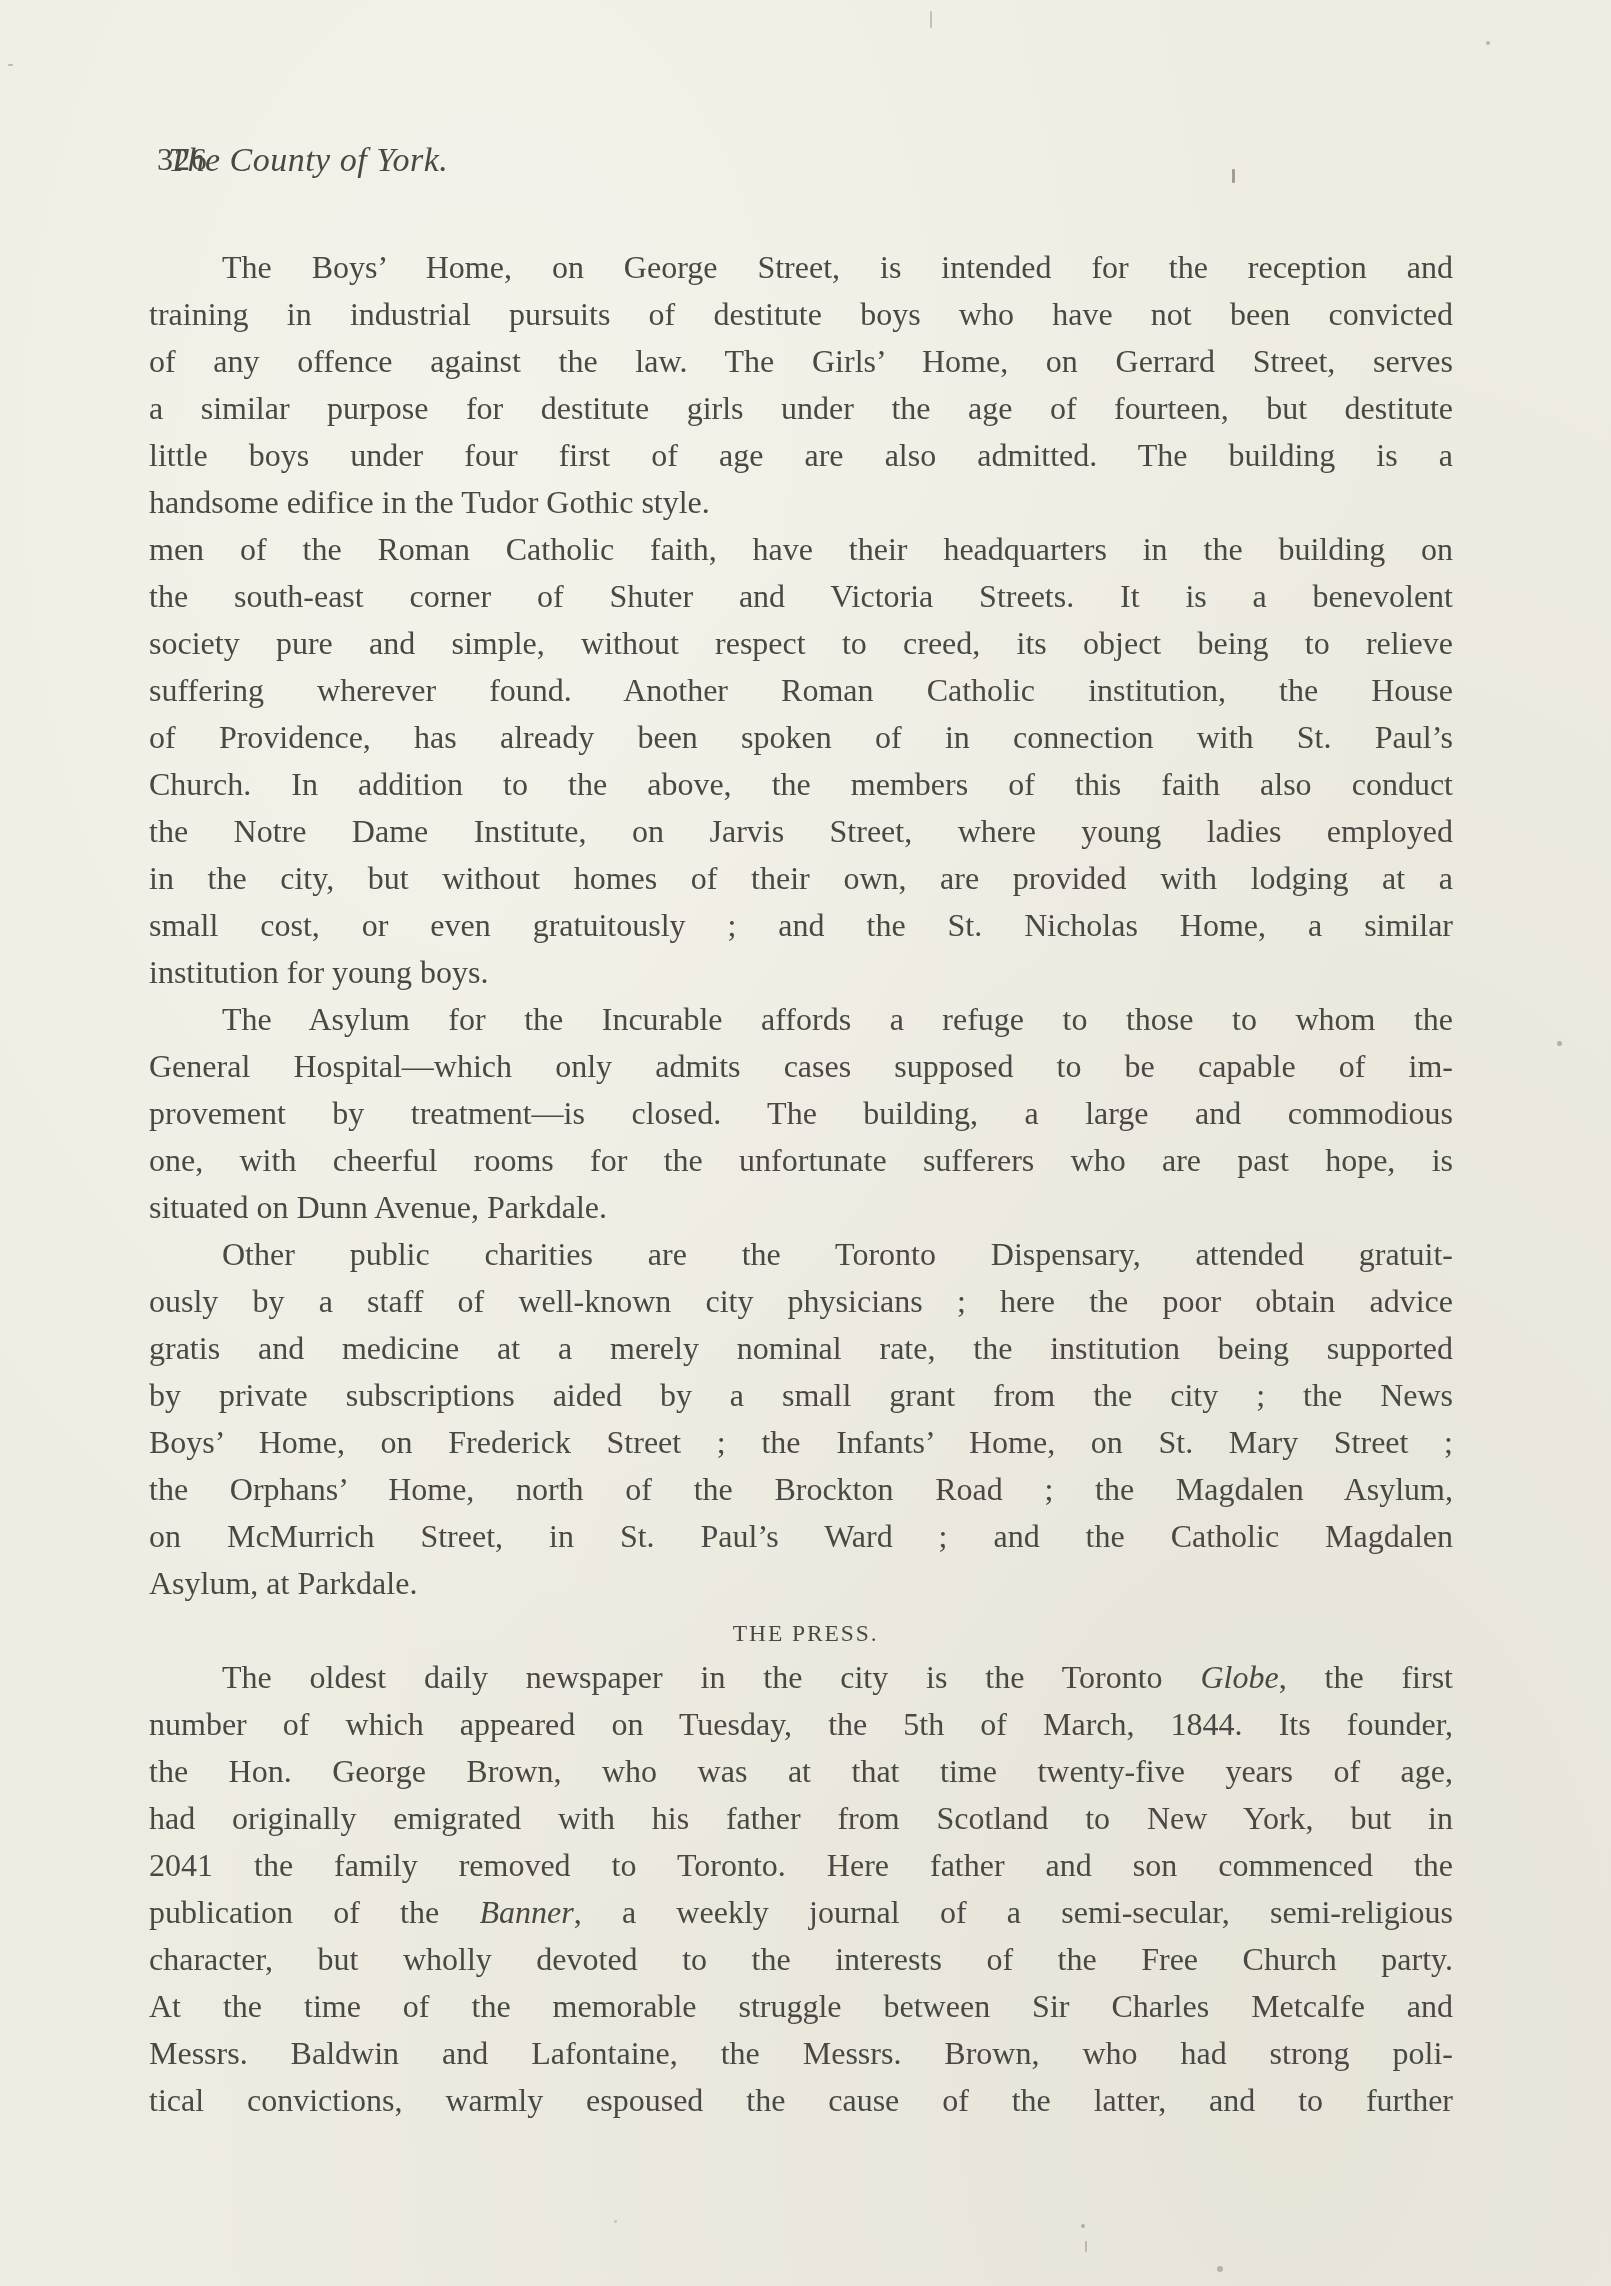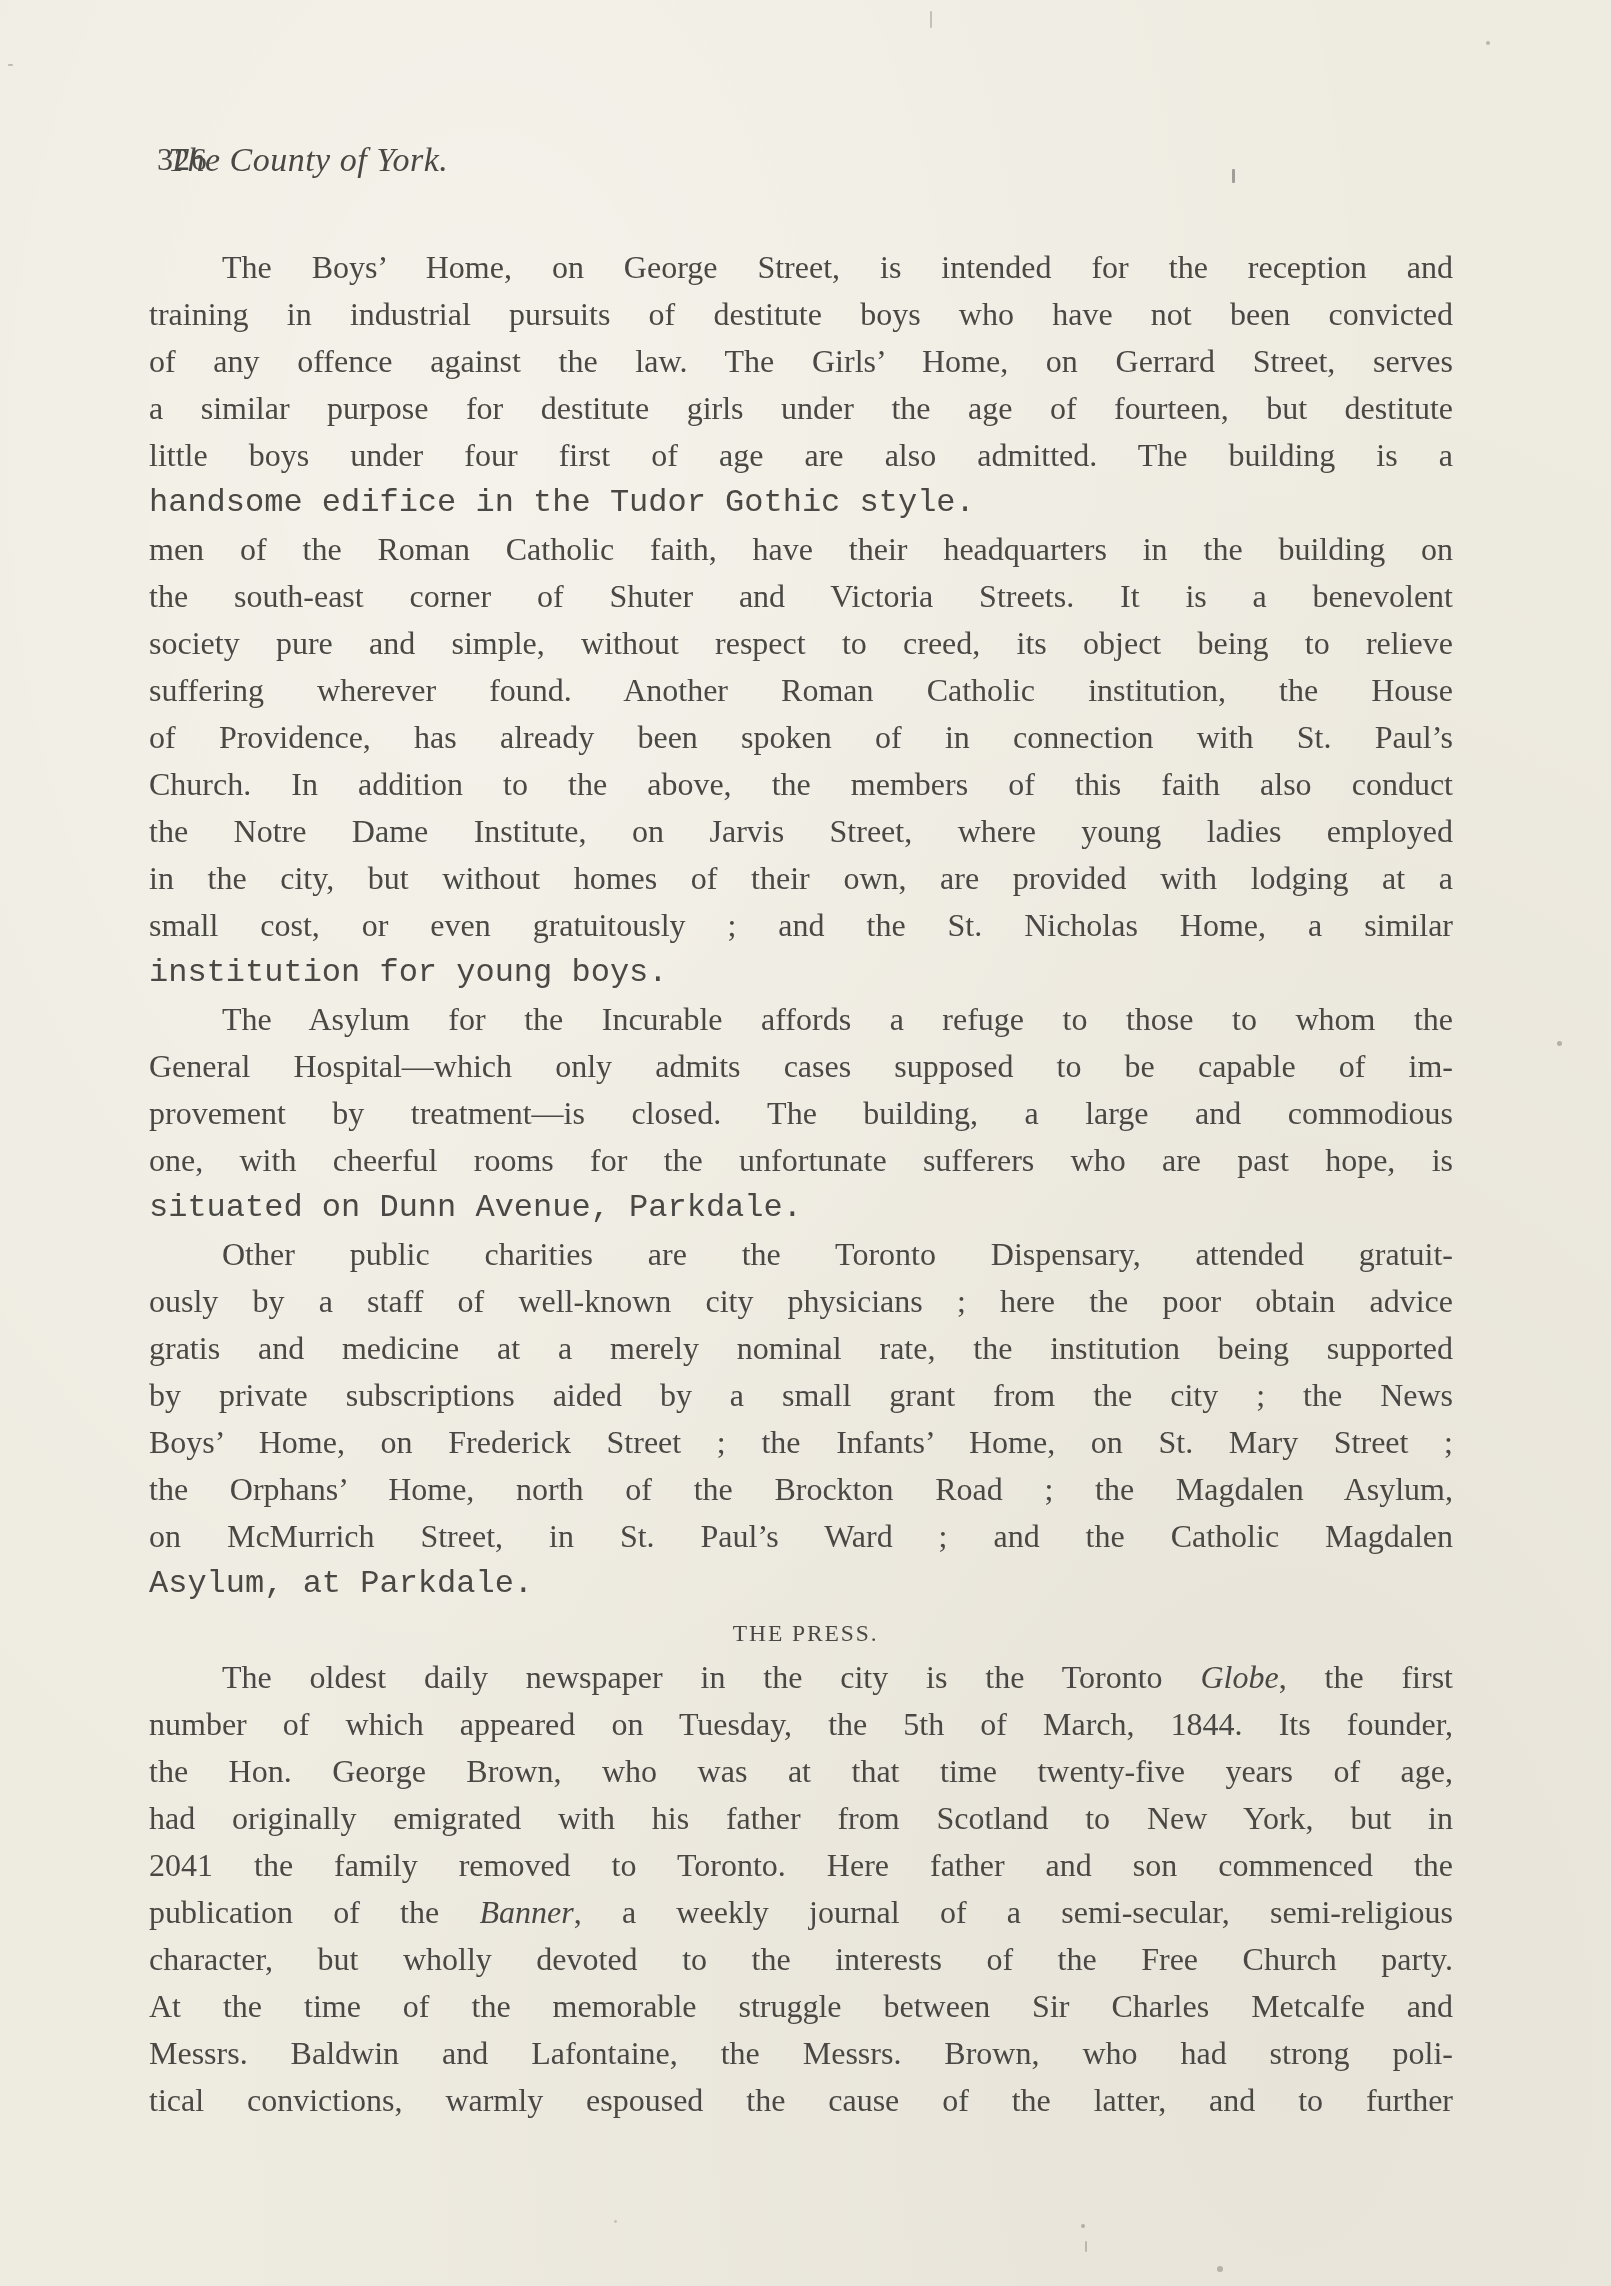--- a/index.html
+++ b/index.html
@@ -52,21 +52,21 @@
     text-align: justify;
     text-align-last: left;
   }
   .line {
     display: block;
     white-space: nowrap;
     text-align: justify;
     text-align-last: justify;
     height: 47px;
   }
-  .line.last { text-align-last: left; font-family: Liberation Mono, monospace; }
+  .line.last { text-align-last: left; }
   .line.indent { padding-left: 73px; }
   .section-heading {
     display: block;
     text-align: center;
     font-size: 23.5px;
     letter-spacing: 1.9px;
     height: 47px;
     line-height: 53px;
     padding-left: 9.4px;
   }

